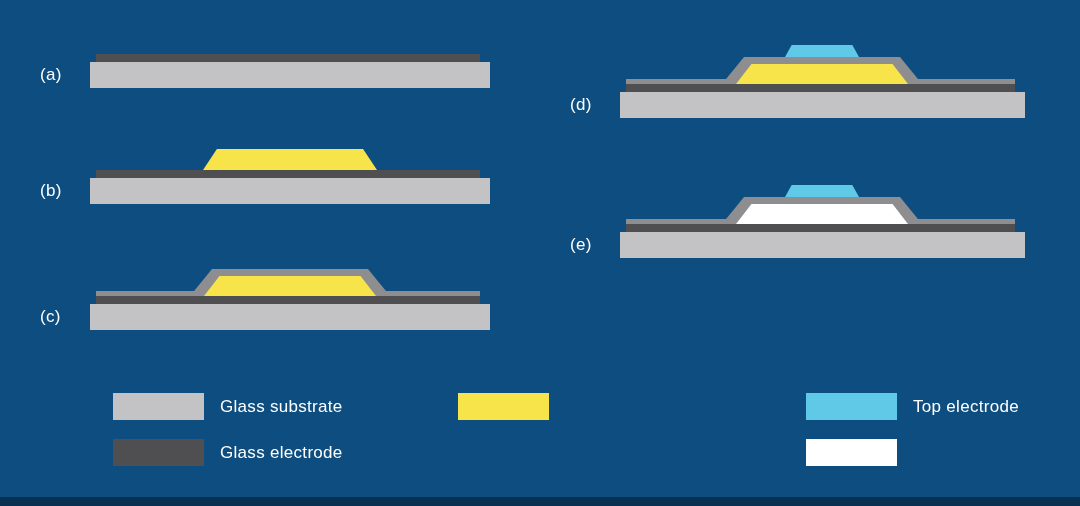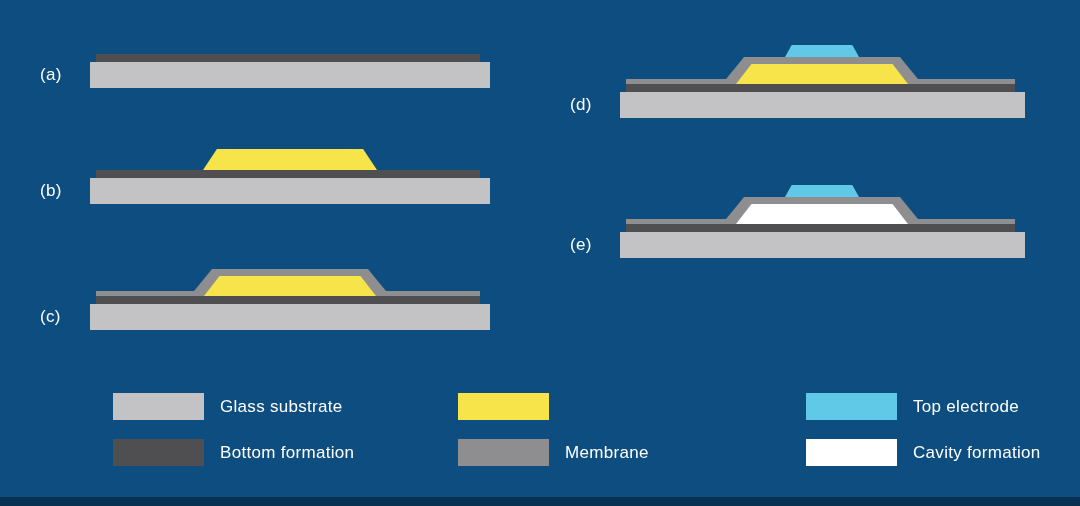--- a/index.html
+++ b/index.html
@@ -160,40 +160,35 @@
     <div class="layer top-electrode" style="background: rgb(95, 201, 231);"></div>
   </div>
 
   <div class="legend-col" id="legend-col-1">
     <div class="legend-item">
       <div class="swatch" style="background: rgb(195, 195, 197);"></div>
       <div class="legend-label">Glass substrate</div>
     </div>
     <div class="legend-item">
       <div class="swatch" style="background: rgb(79, 79, 81);"></div>
-      <div class="legend-label">Bottom formation</div>
+      <div class="legend-label">Glass electrode</div>
     </div>
   </div>
 
   <div class="legend-col" id="legend-col-2">
     <div class="legend-item">
       <div class="swatch" style="background: rgb(247, 228, 74);"></div>
-    </div>
-    <div class="legend-item">
-      <div class="swatch" style="background: rgb(142, 142, 144);"></div>
-      <div class="legend-label">Membrane</div>
     </div>
   </div>
 
   <div class="legend-col" id="legend-col-3">
     <div class="legend-item">
       <div class="swatch" style="background: rgb(95, 201, 231);"></div>
       <div class="legend-label">Top electrode</div>
     </div>
     <div class="legend-item">
       <div class="swatch" style="background: rgb(255, 255, 255);"></div>
-      <div class="legend-label">Cavity formation</div>
     </div>
   </div>
 
   <div class="footer-bar" style="background: rgb(8, 48, 80);"></div>
 
 </div>
 
 </body></html>

